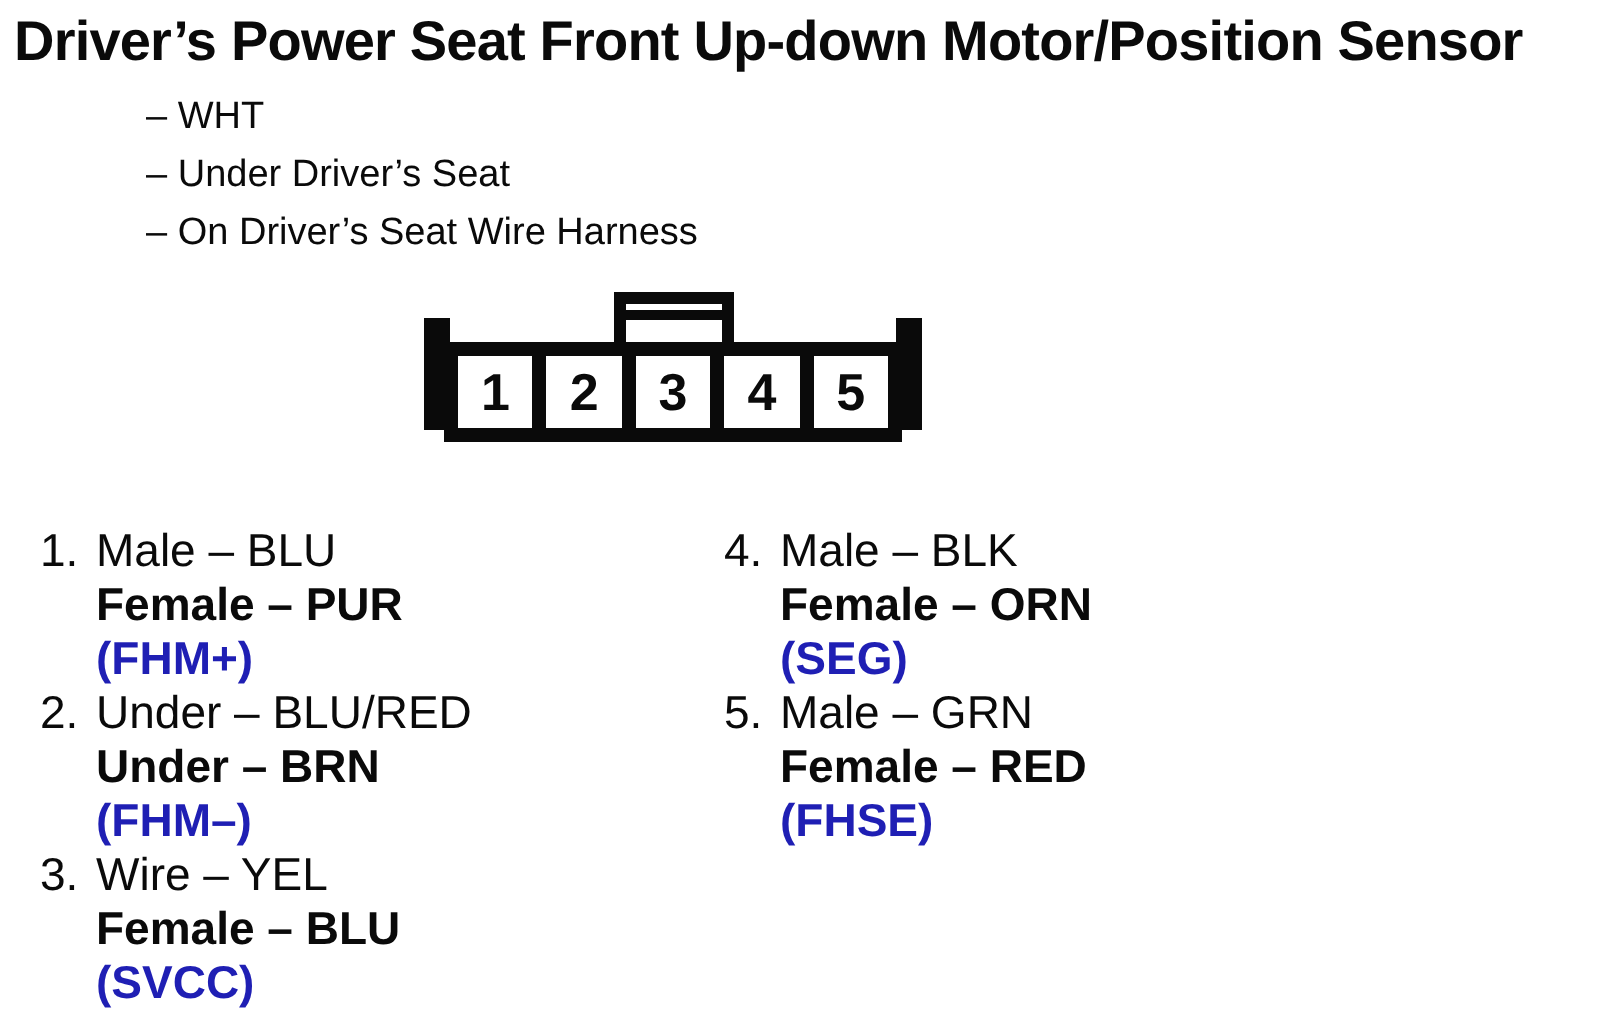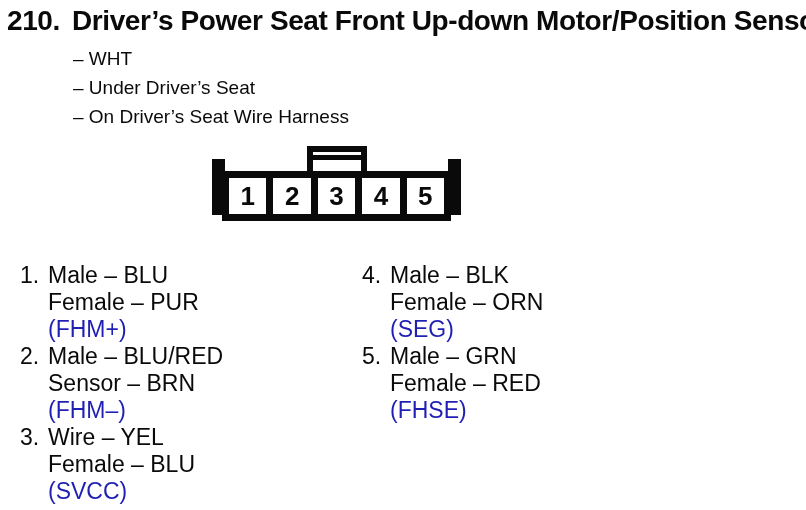--- a/index.html
+++ b/index.html
@@ -51,30 +51,29 @@
     flex:1;display:flex;align-items:center;justify-content:center;
     font-weight:bold;font-size:26px;
   }
   .cavity + .cavity{border-left:7px solid var(--ink);}
 
   
   .pin-cols{position:absolute;left:20px;top:262px;display:flex;font-size:23px;line-height:27px;}
   .pin-col{width:342px;}
   .pin-line{display:flex;}
   .pin-num{flex:0 0 28px;}
-  .indent{margin-left:28px;}
+  .indent{margin-left:28px;font-weight:bold;}
   .signal{color:var(--signal);}
 </style>
 </head>
 <body>
 
 <div class="page">
 
   <div class="title-row">
-    <span class="item-num">210.</span>
     <span>Driver’s Power Seat Front Up-down Motor/Position Sensor</span>
   </div>
 
   <div class="attr-list">
     <div>– WHT</div>
     <div>– Under Driver’s Seat</div>
     <div>– On Driver’s Seat Wire Harness</div>
   </div>
 
   <div class="connector">
@@ -99,23 +98,23 @@
         <div class="pin-line">
           <span class="pin-num">1.</span>
           <span>Male – BLU</span>
         </div>
         <div class="indent">Female – PUR</div>
         <div class="indent signal">(FHM+)</div>
       </div>
       <div class="pin">
         <div class="pin-line">
           <span class="pin-num">2.</span>
-          <span>Male – BLU/RED</span>
+          <span>Under – BLU/RED</span>
         </div>
-        <div class="indent">Sensor – BRN</div>
+        <div class="indent">Under – BRN</div>
         <div class="indent signal">(FHM–)</div>
       </div>
       <div class="pin">
         <div class="pin-line">
           <span class="pin-num">3.</span>
           <span>Wire – YEL</span>
         </div>
         <div class="indent">Female – BLU</div>
         <div class="indent signal">(SVCC)</div>
       </div>

